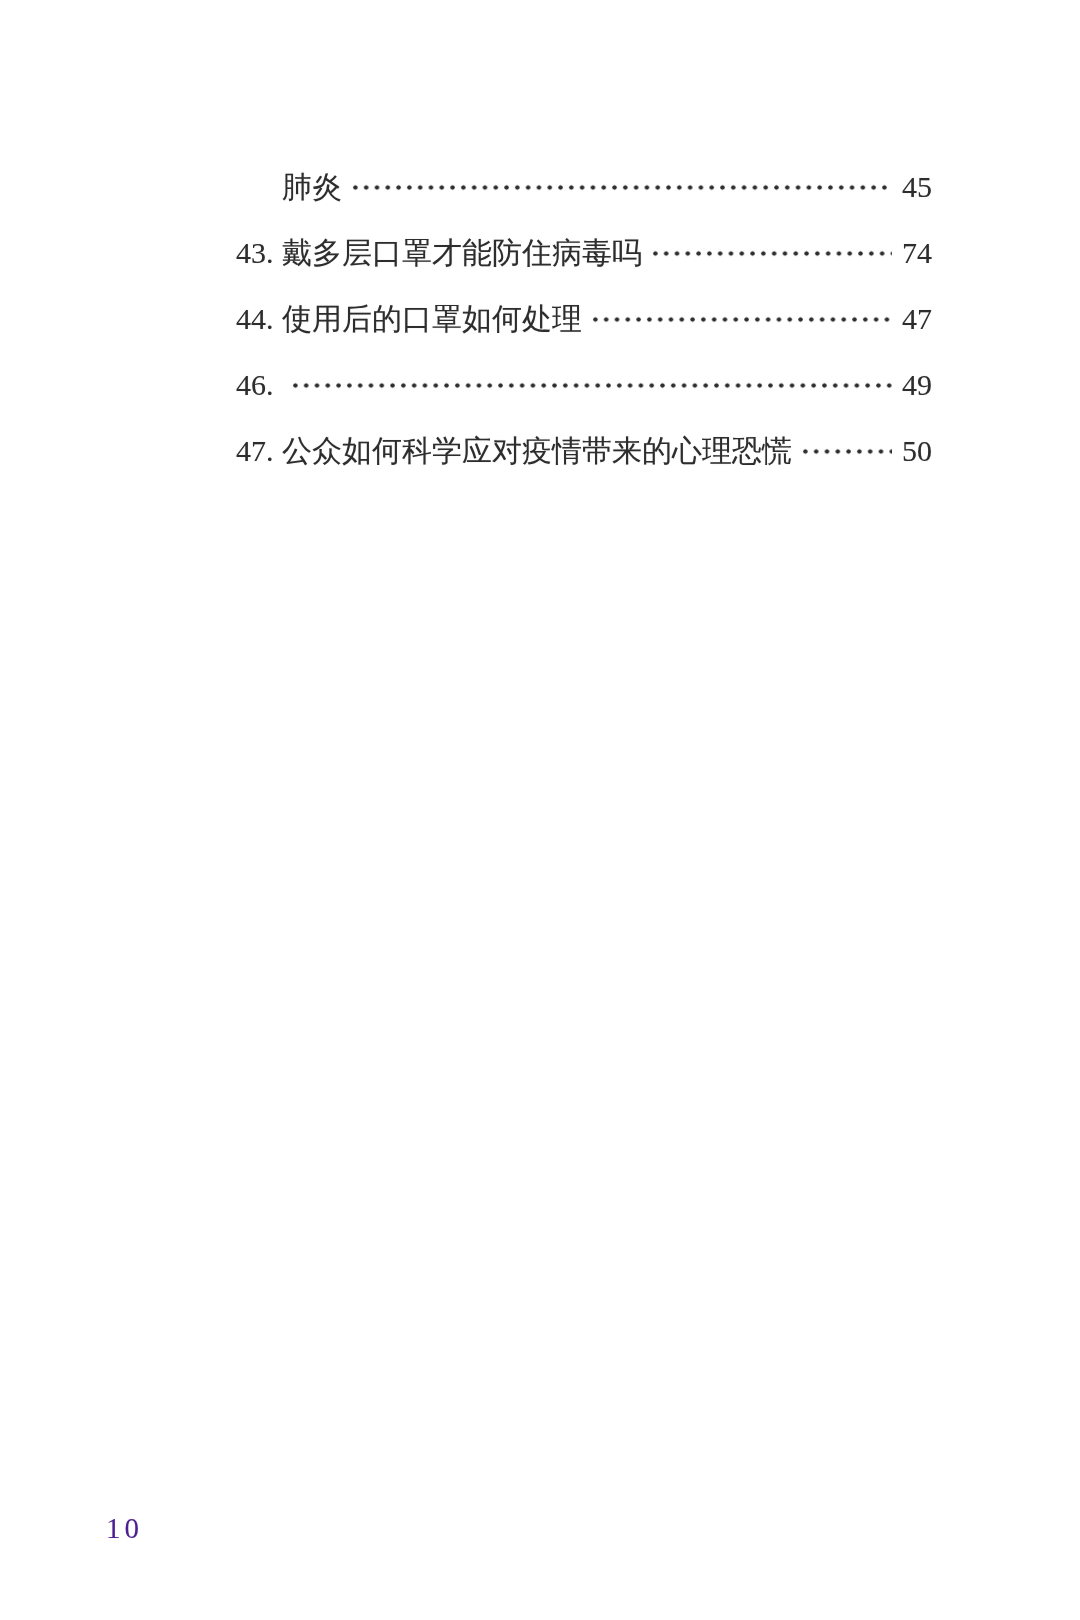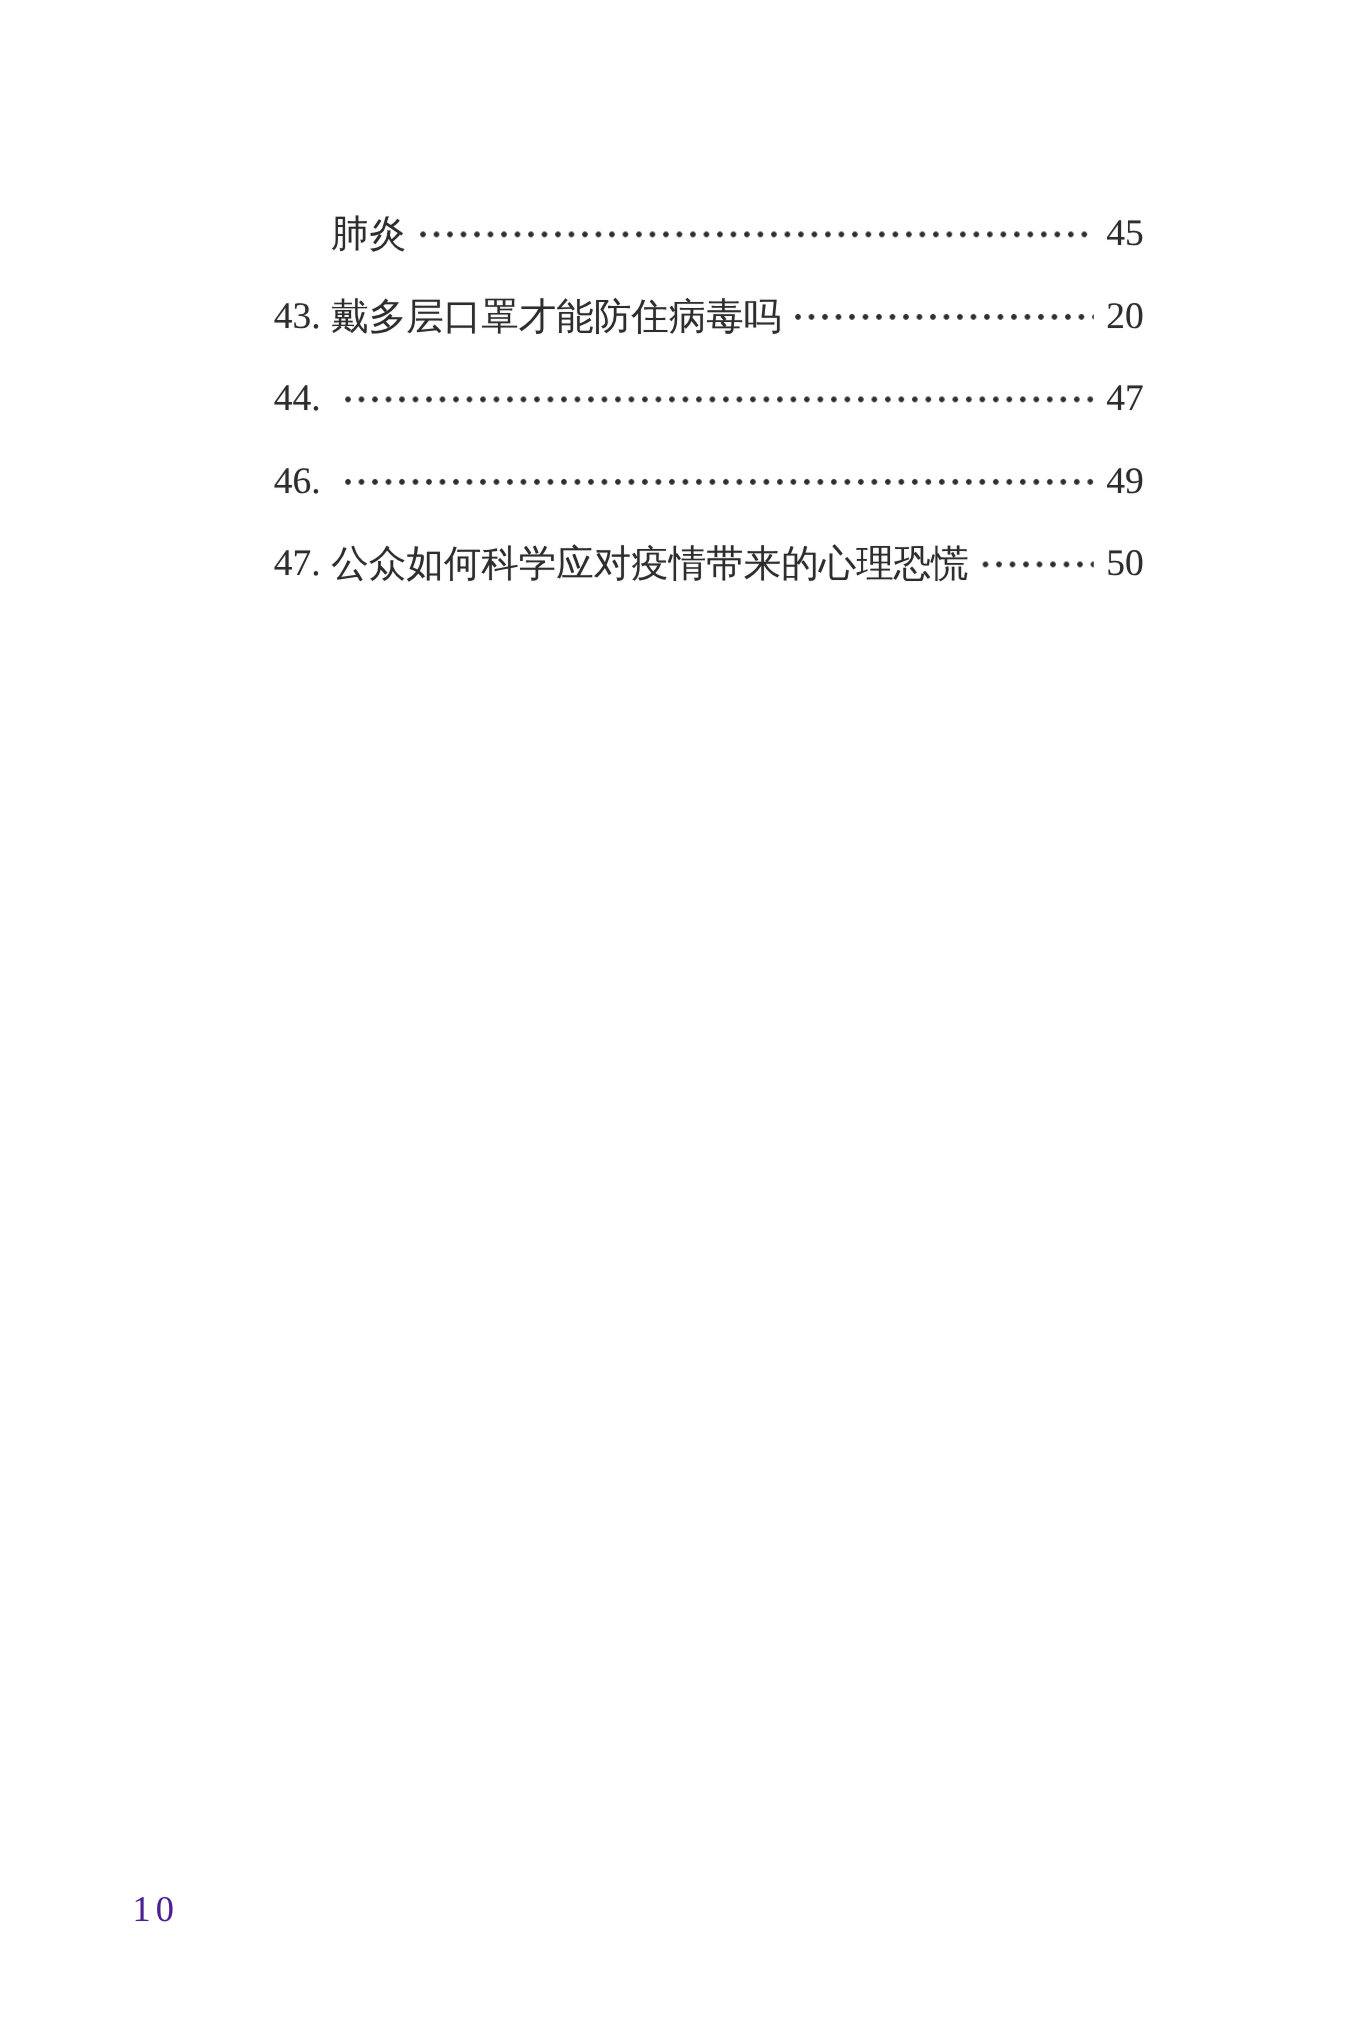--- a/index.html
+++ b/index.html
@@ -9,21 +9,21 @@
   body {
     width: 1080px;
     height: 1620px;
     position: relative;
     background: #ffffff;
     overflow: hidden;
     font-family: "Liberation Serif", "DejaVu Serif", serif;
   }
   .toc {
     position: absolute;
-    left: 219px;
+    left: 236px;
     top: 154px;
     width: 696px;
   }
   .toc-row {
     display: flex;
     align-items: center;
     height: 66px;
     font-size: 30px;
     color: #2d2d2d;
     text-shadow: 0 0 1px rgba(45,45,45,0.30);
@@ -71,25 +71,26 @@
     <span class="toc-num"></span>
     <span class="toc-title">肺炎</span>
     <span class="toc-leader"></span>
     <span class="toc-page">45</span>
   </div>
 
   <div class="toc-row">
     <span class="toc-num">43.</span>
     <span class="toc-title">戴多层口罩才能防住病毒吗</span>
     <span class="toc-leader"></span>
-    <span class="toc-page">20</span>
+    <span class="toc-page">74</span>
   </div>
 
   <div class="toc-row">
     <span class="toc-num">44.</span>
+    <span class="toc-title">使用后的口罩如何处理</span>
     <span class="toc-leader"></span>
     <span class="toc-page">47</span>
   </div>
 
 
   <div class="toc-row">
     <span class="toc-num">46.</span>
     <span class="toc-leader"></span>
     <span class="toc-page">49</span>
   </div>

